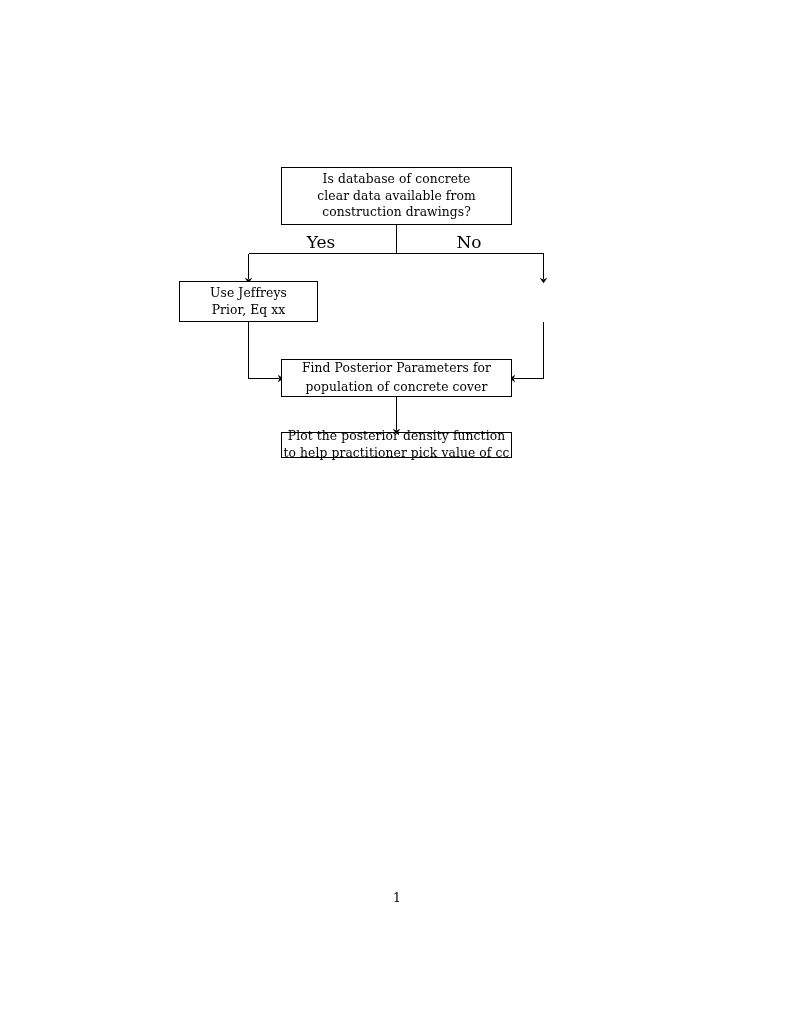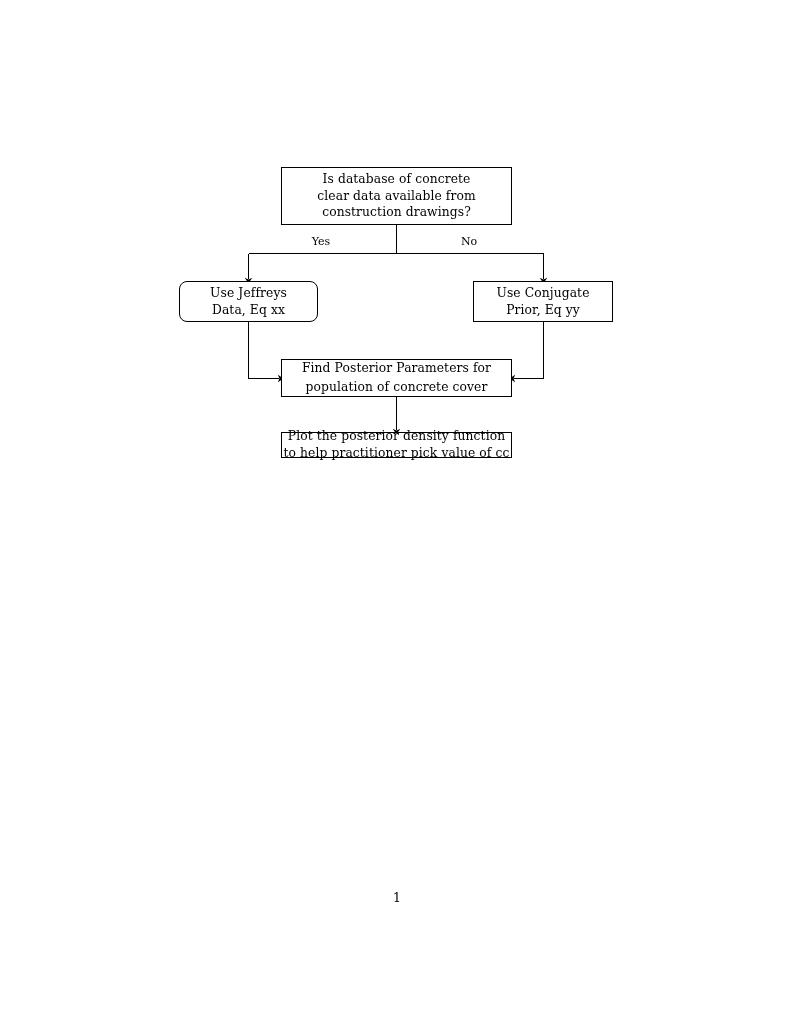--- a/index.html
+++ b/index.html
@@ -55,21 +55,20 @@
     width: 231px;
     height: 58px;
   }
 
   
   #node-jeffreys {
     left: 179px;
     top: 281px;
     width: 139px;
     height: 41px;
-    border-radius: 8px;
   }
   #node-conjugate {
     left: 473px;
     top: 281px;
     width: 140px;
     height: 41px;
   }
 
   
   #node-posterior {
@@ -84,21 +83,21 @@
   #node-plot {
     left: 281px;
     top: 432px;
     width: 231px;
     height: 26px;
   }
 
   
   .edge-label {
     position: absolute;
-    font-size: 11px;
+    font-size: 17px;
     line-height: 14px;
     text-align: center;
     white-space: nowrap;
   }
   #label-yes {
     left: 291px;
     top: 235px;
     width: 60px;
   }
   #label-no {
@@ -189,27 +188,23 @@
       <span class="ln">Is database of concrete</span>
       <span class="ln">clear data available from</span>
       <span class="ln">construction drawings?</span>
     </div>
 
     <div class="edge-label" id="label-yes">Yes</div>
     <div class="edge-label" id="label-no">No</div>
 
     <div class="node" id="node-jeffreys">
       <span class="ln">Use Jeffreys</span>
-      <span class="ln">Data, Eq xx</span>
-    </div>
-
-    <div class="node" id="node-conjugate">
-      <span class="ln">Use Conjugate</span>
-      <span class="ln">Prior, Eq yy</span>
-    </div>
+      <span class="ln">Prior, Eq xx</span>
+    </div>
+
 
     <div class="node" id="node-posterior">
       <span class="ln">Find Posterior Parameters for</span>
       <span class="ln">population of concrete cover</span>
     </div>
 
     <div class="node" id="node-plot">
       <span class="ln">Plot the posterior density function</span>
       <span class="ln">to help practitioner pick value of cc</span>
     </div>

